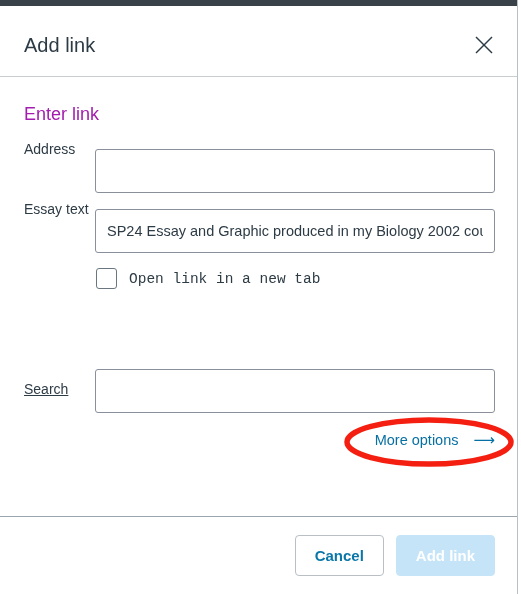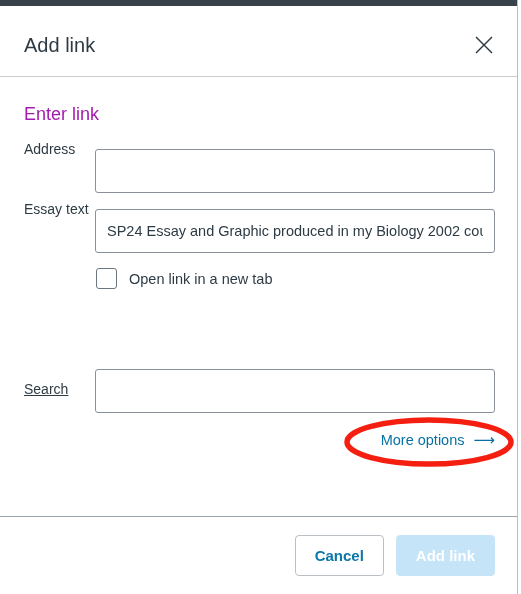--- a/index.html
+++ b/index.html
@@ -132,20 +132,21 @@
   .input-address  { top: 71px; }
   .input-linktext { top: 131px; }
   .input-search   { top: 291px; }
 
   .checkbox-row {
     position: absolute;
     left: 96px;
     top: 190px;
     display: flex;
     align-items: center;
+    font-family: Liberation Mono, monospace;
   }
   .checkbox-box {
     width: 21px;
     height: 21px;
     box-sizing: border-box;
     border: 1px solid #6b7780;
     border-radius: 3px;
     background: #ffffff;
     cursor: pointer;
     flex: 0 0 auto;
@@ -159,21 +160,21 @@
     cursor: pointer;
   }
 
   
   .more-options {
     position: absolute;
     right: 22px;
     top: 353px;
     display: flex;
     align-items: center;
-    gap: 9px;
+    gap: 15px;
     color: #0770a3;
     font-size: 14.5px;
     line-height: 18px;
     text-decoration: none;
     cursor: pointer;
     white-space: nowrap;
   }
   .more-options .arrow {
     font-size: 15px;
     line-height: 18px;

